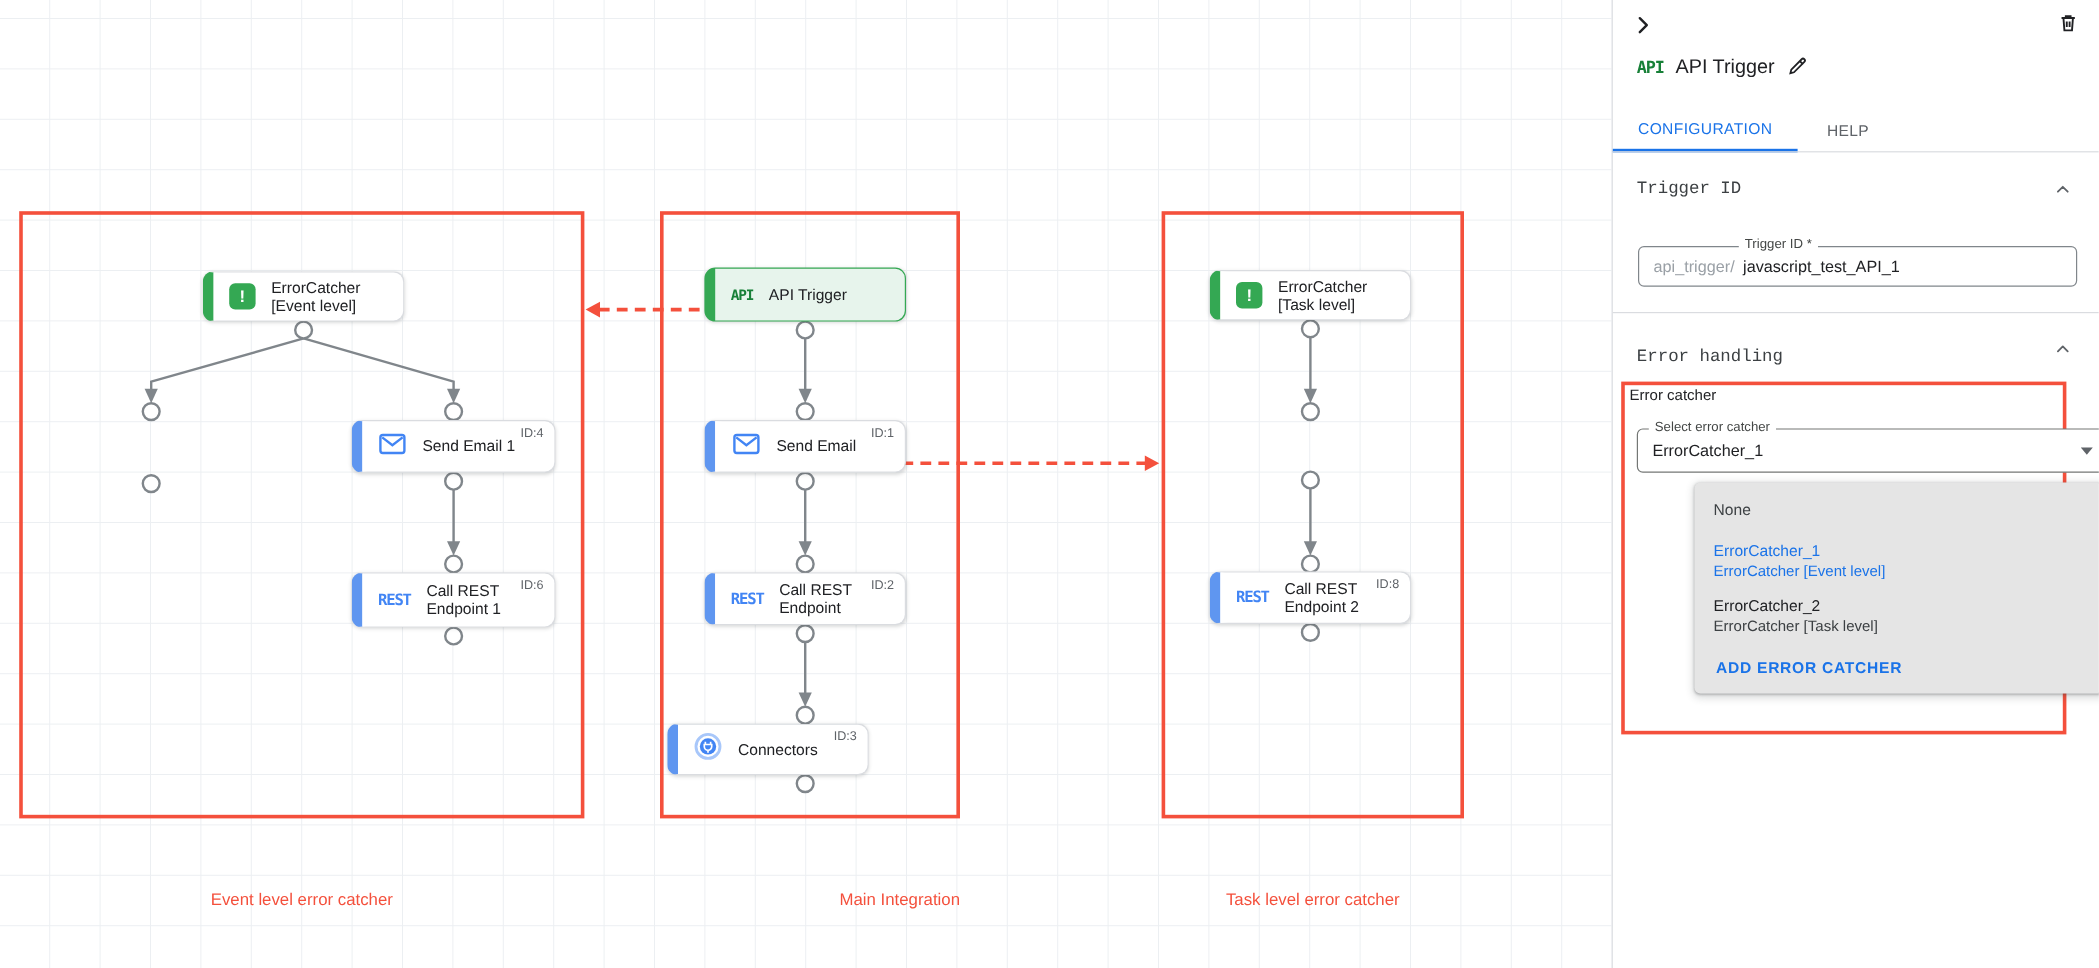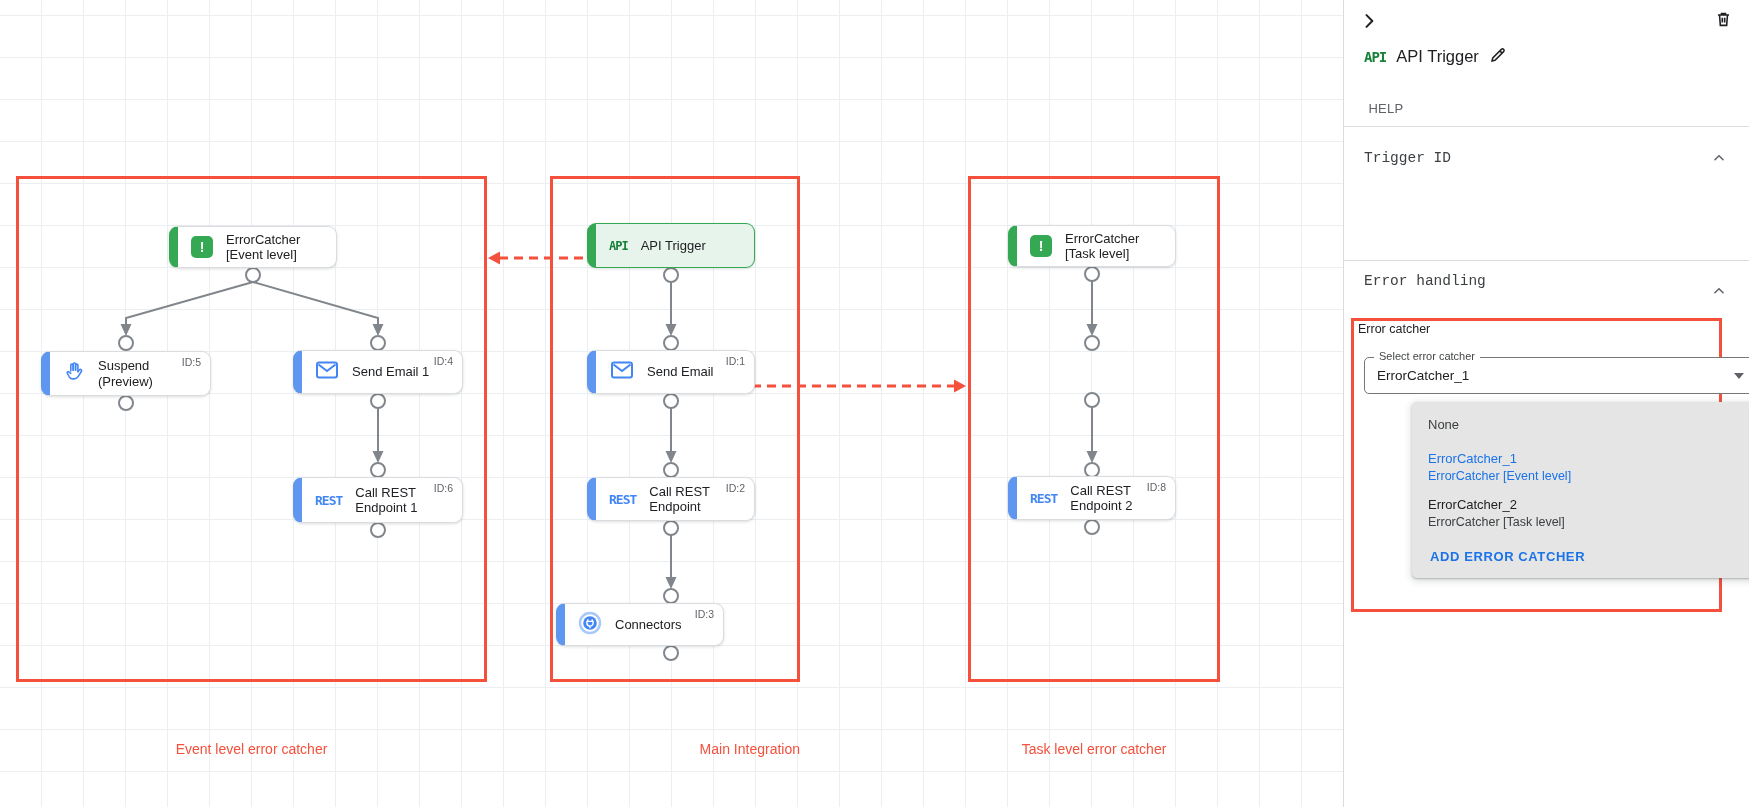--- a/index.html
+++ b/index.html
@@ -150,32 +150,20 @@
       </g>
       <circle cx="744" cy="259" r="4.5" fill="#d93025"></circle>
       <circle cx="742" cy="386" r="4.5" fill="#d93025"></circle>
     </svg>
 
     <div class="node green-cap" style="left:169px;top:226px;width:168px;height:42px;">
       <div class="ec-icon">!</div>
       <div class="node-label">ErrorCatcher [Event level]</div>
     </div>
 
-    <div class="node" style="left:41px;top:351px;width:170px;height:45px;">
-      <span>
-        <svg width="22" height="22" viewBox="0 0 24 24" fill="none" stroke="#4285f4" stroke-width="1.7" stroke-linecap="round" stroke-linejoin="round">
-          <path d="M8.5 11V4.7a1.3 1.3 0 012.6 0V10"></path>
-          <path d="M11.1 10V3.4a1.3 1.3 0 012.6 0V10"></path>
-          <path d="M13.7 10V4.7a1.3 1.3 0 012.6 0V11.6"></path>
-          <path d="M16.3 11.6l1.7-2a1.35 1.35 0 012.15 1.6l-3.5 5.6c-1 1.6-2.3 2.7-4.5 2.7h-1.4c-1.7 0-3.2-.9-4-2.3l-2.1-4.1c-.55-1 .75-2.1 1.75-1.3l2.1 1.6"></path>
-        </svg>
-      </span>
-      <div class="node-label">Suspend (Preview)</div>
-      <span class="node-id">ID:5</span>
-    </div>
 
     <div class="node" style="left:293px;top:350px;width:170px;height:44px;">
       <span>
         <svg width="24" height="20" viewBox="0 0 24 20">
             <rect x="2" y="2.5" width="20" height="15" rx="2" fill="#fff" stroke="#4285f4" stroke-width="2"></rect>
             <path d="M3.5 4.5 L12 11 L20.5 4.5" fill="none" stroke="#4285f4" stroke-width="2"></path>
           </svg>
       </span>
       <div class="node-label">Send Email 1</div>
       <span class="node-id">ID:4</span>
@@ -251,35 +239,41 @@
       <span class="panel-logo">API</span>
       <span class="panel-title">API Trigger</span>
       <button class="icon-btn" style="position:static;">
         <svg width="18" height="18" viewBox="0 0 24 24" fill="none" stroke="#202124" stroke-width="2" stroke-linecap="round">
           <path d="M4 20l1-4L16.5 4.5a2.1 2.1 0 013 3L8 19l-4 1z M14.5 6.5l3 3"></path>
         </svg>
       </button>
     </div>
 
     <div class="tabs">
+      <div class="tab active">CONFIGURATION</div>
       <div class="tab inactive">HELP</div>
     </div>
     <div class="tabs-divider"></div>
 
     <div class="section-header" style="top:150px;">Trigger ID</div>
     <button class="icon-btn chev-up" style="top:149px;width:20px;height:20px;">
       <svg width="14" height="14" viewBox="0 0 24 24" fill="none" stroke="#5f6368" stroke-width="2.6" stroke-linecap="round" stroke-linejoin="round">
           <polyline points="5 15 12 8 19 15"></polyline>
         </svg>
     </button>
 
+    <div class="outlined-field" style="left:21px;top:205px;width:366px;height:34px;">
+      <span class="float-label" style="left:83px;">Trigger ID *</span>
+      <span class="prefix">api_trigger/</span>
+      <span class="value">javascript_test_API_1</span>
+    </div>
 
     <div class="divider" style="top:260px;"></div>
 
-    <div class="section-header" style="top:273px;">Error handling</div>
+    <div class="section-header" style="top:290px;">Error handling</div>
     <button class="icon-btn chev-up" style="top:282px;width:20px;height:20px;">
       <svg width="14" height="14" viewBox="0 0 24 24" fill="none" stroke="#5f6368" stroke-width="2.6" stroke-linecap="round" stroke-linejoin="round">
           <polyline points="5 15 12 8 19 15"></polyline>
         </svg>
     </button>
 
     <div class="red-note-box"></div>
     <div class="ec-label">Error catcher</div>
 
     <div class="outlined-field" style="left:20px;top:357px;width:394px;height:37px;border-color:#747775;">

